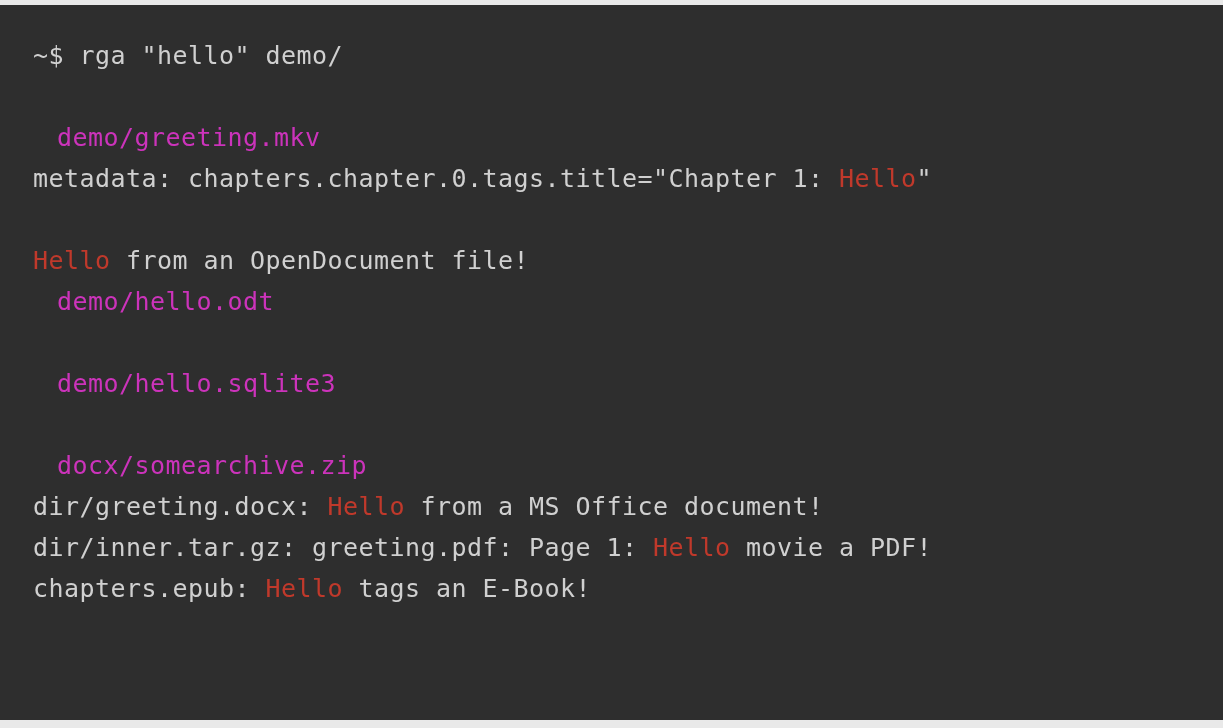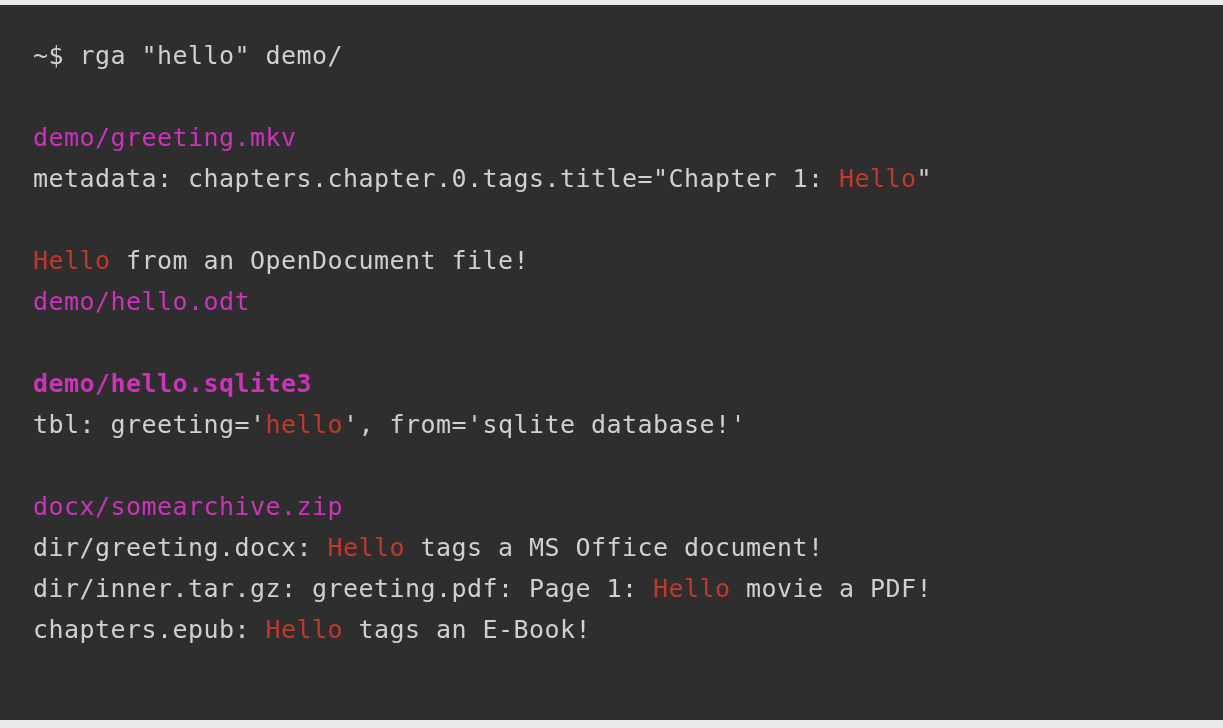--- a/index.html
+++ b/index.html
@@ -34,40 +34,39 @@
     letter-spacing: 0.45px;
     color: #d0d0d0;
     white-space: pre;
     -webkit-font-smoothing: antialiased;
   }
   .line.blank {
     height: 41px;
   }
   .seg { white-space: pre; }
   .seg.plain { color: #d0d0d0; }
-  .seg.path  { color: #cc33bb; }
+  .seg.path  { color: #cc33bb; margin-left: 24px; }
   .seg.match { color: #c0392b; font-weight: normal; }
   .seg.prompt { color: #d0d0d0; }
 </style>
 </head>
 <body>
 
 <div id="screen" style="background: rgb(233, 233, 233);">
   <div id="terminal" style="background: rgb(46, 46, 46);">
     <div id="terminal-output">
         <div class="line"><span class="seg prompt">~$ </span><span class="seg plain">rga "hello" demo/</span></div>
         <div class="line blank">&nbsp;</div>
         <div class="line"><span class="seg path" style="color: rgb(204, 51, 187);">demo/greeting.mkv</span></div>
         <div class="line"><span class="seg plain">metadata: chapters.chapter.0.tags.title="Chapter 1: </span><span class="seg match" style="color: rgb(192, 57, 43);">Hello</span><span class="seg plain">"</span></div>
         <div class="line blank">&nbsp;</div>
         <div class="line"><span class="seg match" style="color: rgb(192, 57, 43);">Hello</span><span class="seg plain"> from an OpenDocument file!</span></div>
         <div class="line"><span class="seg path" style="color: rgb(204, 51, 187);">demo/hello.odt</span></div>
         <div class="line blank">&nbsp;</div>
-        <div class="line"><span class="seg path" style="color: rgb(204, 51, 187); font-weight: bold;">demo/hello.sqlite3</span></div>
-        <div class="line"><span class="seg plain">tbl: greeting='</span><span class="seg match" style="color: rgb(192, 57, 43);">hello</span><span class="seg plain">', from='sqlite database!'</span></div>
+        <div class="line"><span class="seg path" style="color: rgb(204, 51, 187);">demo/hello.sqlite3</span></div>
         <div class="line blank">&nbsp;</div>
         <div class="line"><span class="seg path" style="color: rgb(204, 51, 187);">docx/somearchive.zip</span></div>
-        <div class="line"><span class="seg plain">dir/greeting.docx: </span><span class="seg match" style="color: rgb(192, 57, 43);">Hello</span><span class="seg plain"> tags a MS Office document!</span></div>
+        <div class="line"><span class="seg plain">dir/greeting.docx: </span><span class="seg match" style="color: rgb(192, 57, 43);">Hello</span><span class="seg plain"> from a MS Office document!</span></div>
         <div class="line"><span class="seg plain">dir/inner.tar.gz: greeting.pdf: Page 1: </span><span class="seg match" style="color: rgb(192, 57, 43);">Hello</span><span class="seg plain"> movie a PDF!</span></div>
         <div class="line"><span class="seg plain">chapters.epub: </span><span class="seg match" style="color: rgb(192, 57, 43);">Hello</span><span class="seg plain"> tags an E-Book!</span></div>
       </div>
   </div>
 </div>
 
 </body></html>

